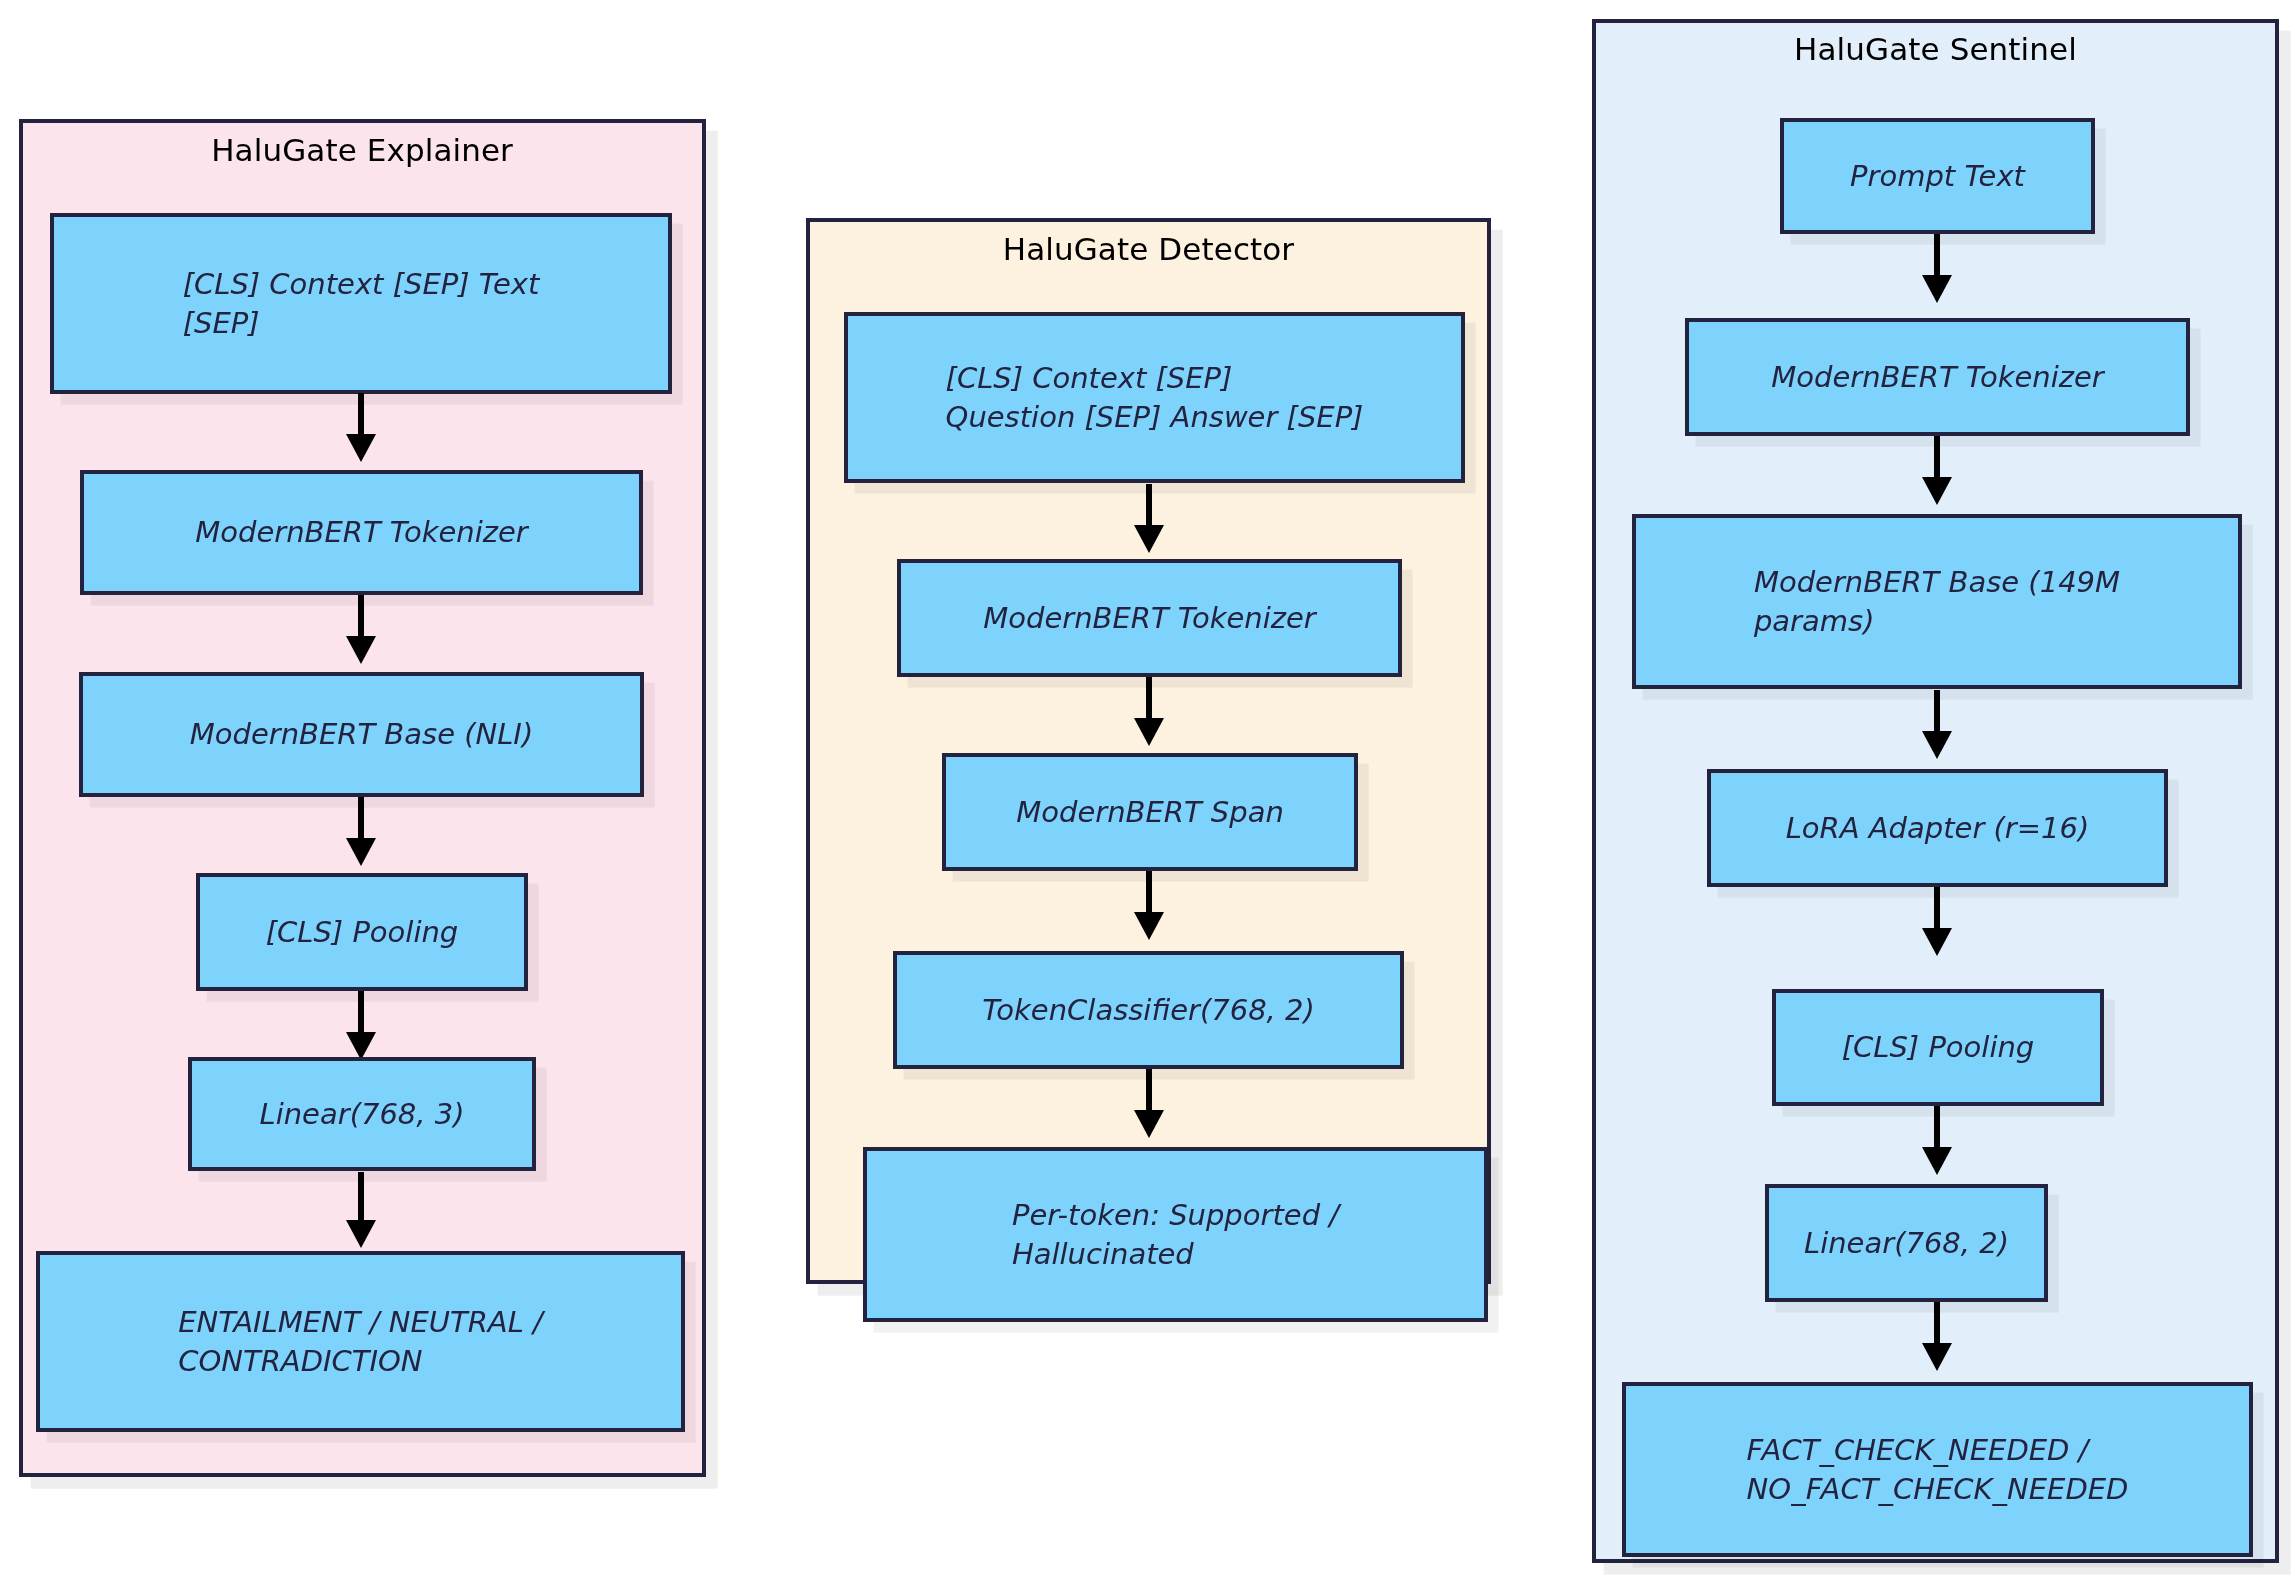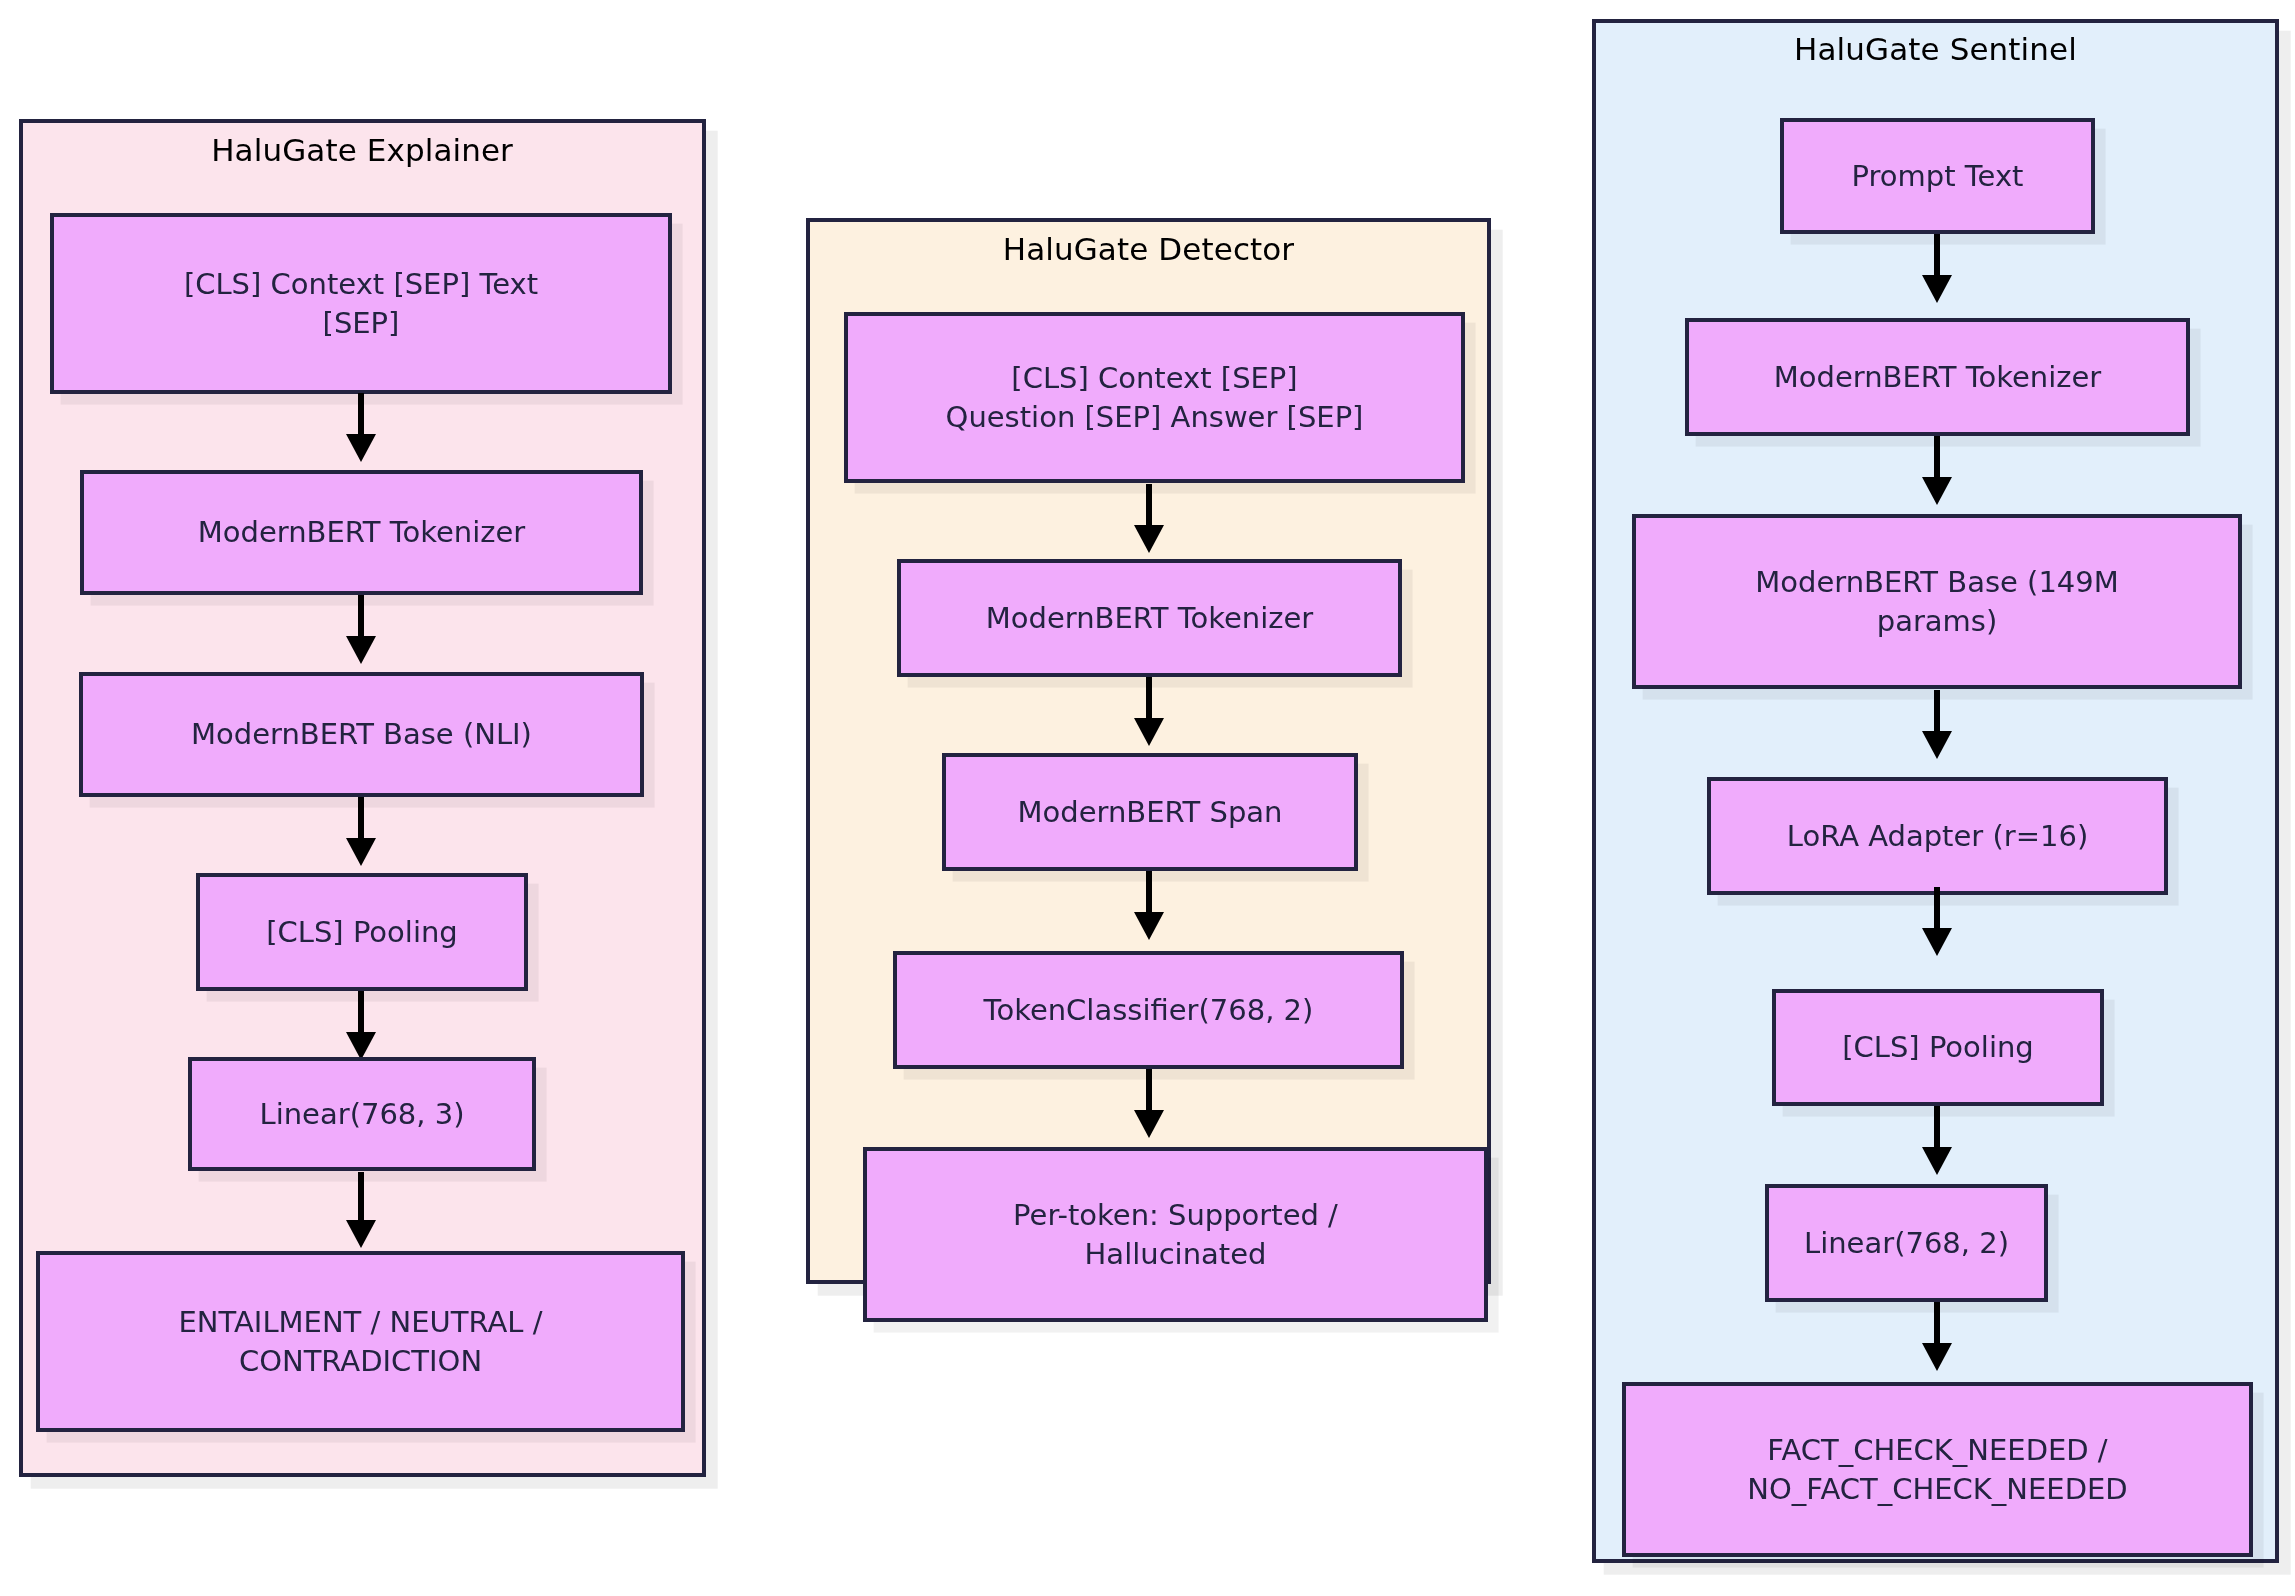--- a/index.html
+++ b/index.html
@@ -32,32 +32,33 @@
     white-space: nowrap;
   }
 
   #panel-explainer { left: 18.6px;   top: 119px; width: 687px; height: 1358px; background: #fce4ec; }
   #panel-detector  { left: 806px; top: 218px; width: 685px; height: 1066px; background: #fdf1e0; }
   #panel-sentinel  { left: 1592px; top: 18.6px;  width: 687px; height: 1544px; background: #e2effb; }
 
   
   .node {
     position: absolute;
-    background: #f0abfc;
+    background: #7dd3fc;
     border: 4.8px solid #232340;
     display: flex;
     align-items: center;
     justify-content: center;
-    text-align: center;
+    text-align: left;
     color: #232340;
     font-size: 29px;
     line-height: 1.32;
     padding: 3.2px 8.5px;
     box-shadow: 10.6px 10.6px 0 0 rgba(0,0,0,0.055);
     white-space: pre-line;
+    font-style: italic;
   }
 
   
   .edge {
     position: absolute;
     width: 0; height: 0;
   }
   .edge .shaft {
     position: absolute;
     left: -2.7px;
@@ -165,21 +166,21 @@
     <div class="head" style="top:41px;"></div>
   </div>
 
   <div class="node" style="left:1632px; top:514px; width:610px; height:175px;">ModernBERT Base (149M
 params)</div>
   <div class="edge" style="left:1937px; top:690px;">
     <div class="shaft" style="height:41px;"></div>
     <div class="head" style="top:41px;"></div>
   </div>
 
-  <div class="node" style="left:1707px; top:769px; width:461px; height:118px;margin-top:8px;">LoRA Adapter (r=16)</div>
+  <div class="node" style="left:1707px; top:769px; width:461px; height:118px;">LoRA Adapter (r=16)</div>
   <div class="edge" style="left:1937px; top:887px;">
     <div class="shaft" style="height:41px;"></div>
     <div class="head" style="top:41px;"></div>
   </div>
 
   <div class="node" style="left:1772px; top:989px; width:332px; height:117px;">[CLS] Pooling</div>
   <div class="edge" style="left:1937px; top:1106px;">
     <div class="shaft" style="height:41px;"></div>
     <div class="head" style="top:41px;"></div>
   </div>

